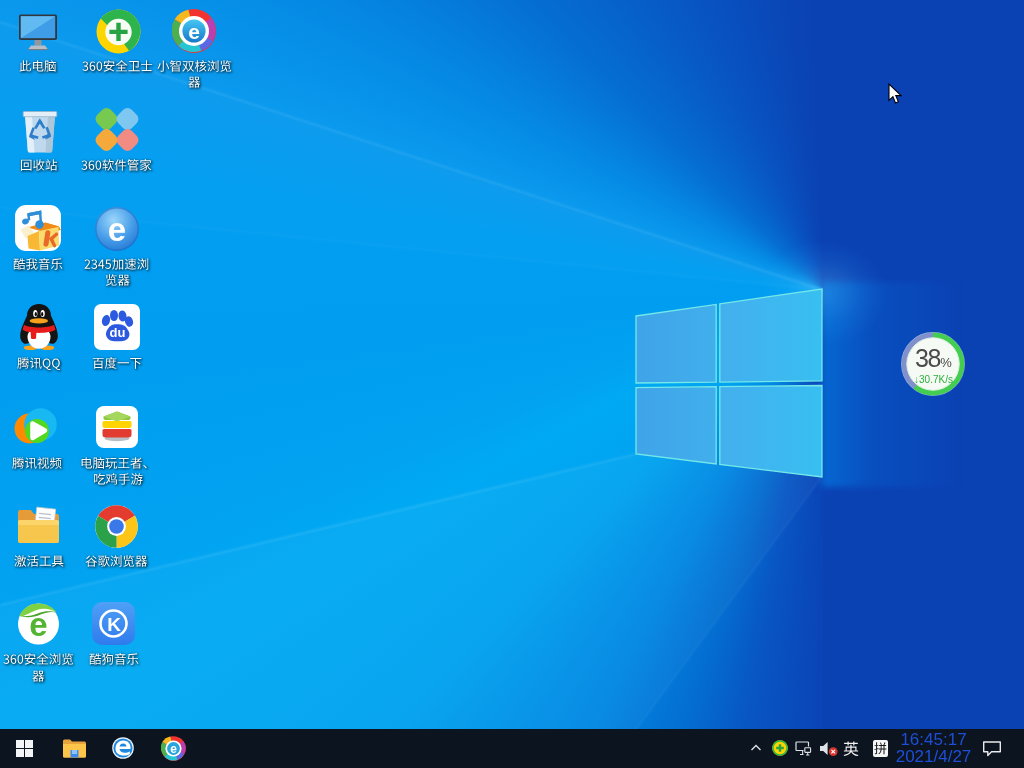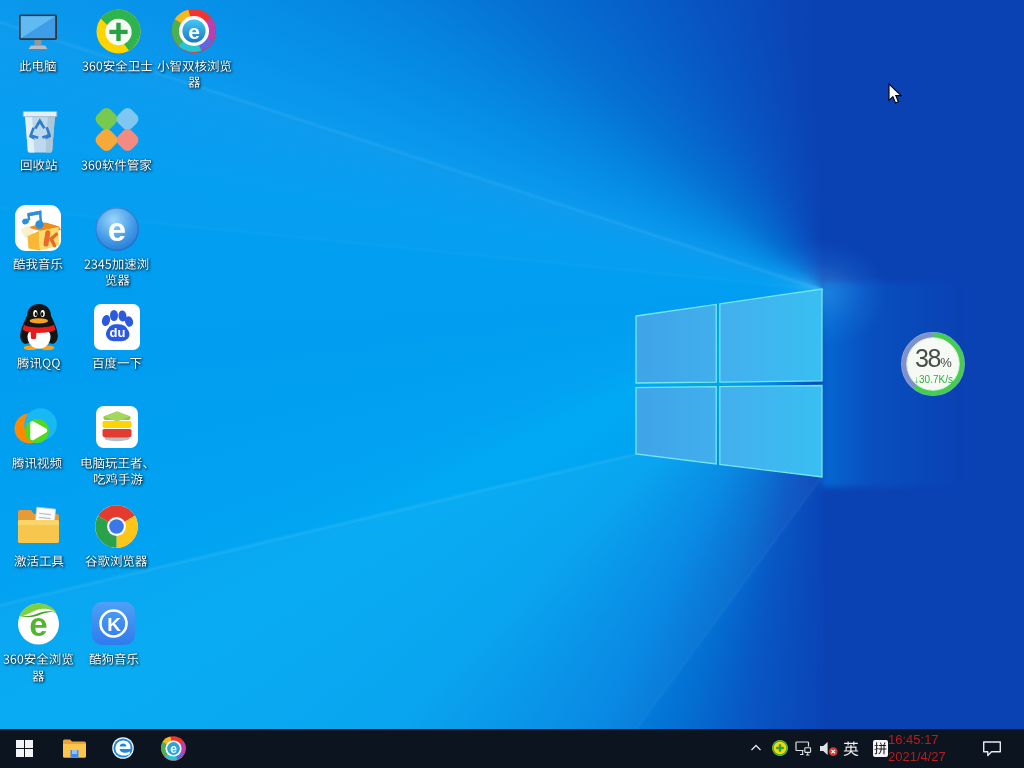--- a/index.html
+++ b/index.html
@@ -5,21 +5,21 @@
 body{position:relative;font-family:"Liberation Sans",sans-serif;
 background:
  radial-gradient(85px 70px at 824px 293px, rgba(120,215,255,.30), rgba(60,180,255,.12) 45%, rgba(60,180,255,0) 75%),
  conic-gradient(from 180deg at 823px 290px,
   #0a44b6 0deg, #0856c4 10deg, #046cd0 17deg, #0187e3 28deg, #01a2f0 45deg,
   #00a9f3 62deg, #02a2f1 70deg, #019df0 85deg, #019ef1 100deg, #0a9aee 108deg,
   #058ae4 119deg, #056fd2 134deg, #0855c4 155deg, #0a46b6 172deg, #0a41b3 180deg, #0a41b3 360deg);}
 svg{position:absolute;display:block}
 .lb{filter:drop-shadow(1px 1.3px 1px rgba(0,0,0,.78)) drop-shadow(0 0 1px rgba(0,0,0,.35))}
 #bar{position:absolute;left:0;top:729px;width:1024px;height:39px;background:#0c141f}
-.clk{position:absolute;color:#b91c1c;font-size:13px;line-height:17.2px;white-space:pre}
+.clk{position:absolute;color:#1d4ed8;font-size:17px;text-align:center;line-height:17.2px;white-space:pre}
 </style></head><body>
 
 <svg id="wp" width="1024" height="768" viewBox="0 0 1024 768">
 <defs>
 <linearGradient id="pane" x1="636" y1="380" x2="822" y2="380" gradientUnits="userSpaceOnUse">
  <stop offset="0" stop-color="#3fa4e8"></stop>
         <stop offset=".55" stop-color="#42b2ee"></stop>
         <stop offset="1" stop-color="#38bff2"></stop>
 </linearGradient>
 <linearGradient id="eglow" x1="822" y1="0" x2="965" y2="0" gradientUnits="userSpaceOnUse">

